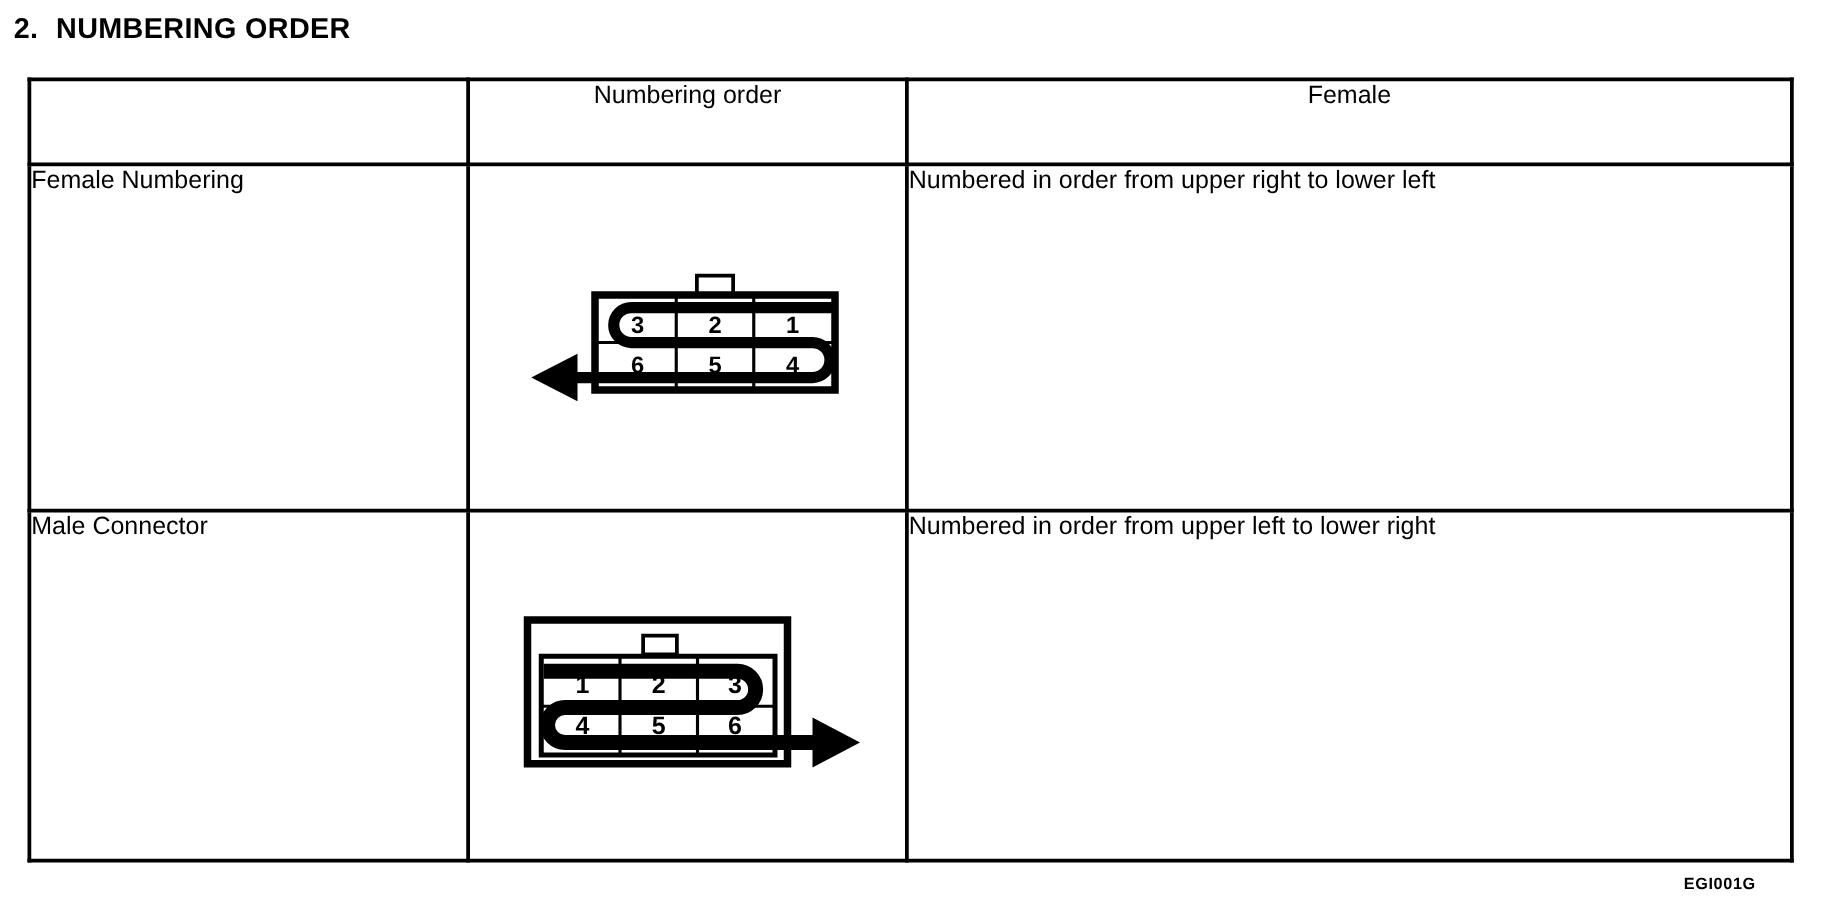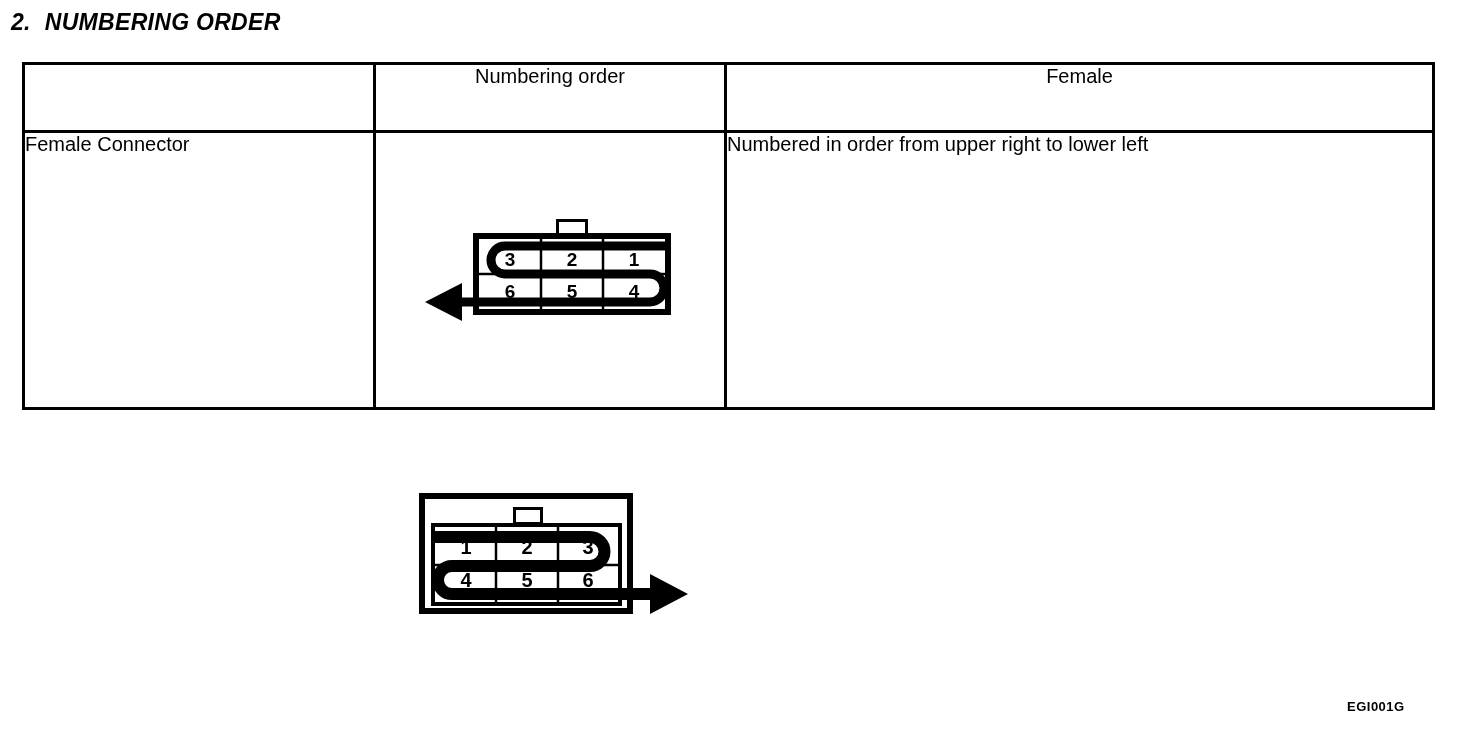--- a/index.html
+++ b/index.html
@@ -17,21 +17,20 @@
     overflow: hidden;
   }
   .doc-title {
     position: absolute;
     left: 11px;
     top: 9px;
     font-size: 23px;
     font-weight: bold;
     letter-spacing: 0.3px;
     white-space: nowrap;
-    font-style: italic;
   }
   .doc-title .num { margin-right: 14px; }
 
   table.spec-table {
     position: absolute;
     left: 22px;
     top: 62px;
     width: 1410px;
     border-collapse: collapse;
     table-layout: fixed;
@@ -93,23 +92,28 @@
       <col style="width:351px">
       <col style="width:708px">
     </colgroup>
     <tbody>
         <tr>
       <td class="hdr"></td>
       <td class="hdr">Numbering order</td>
       <td class="hdr">Female</td>
     </tr>
     <tr class="row-connector">
-      <td class="label-cell">Female Connector</td>
+      <td class="label-cell">Female Numbering</td>
       <td></td>
       <td class="remarks-cell">Numbered in order from upper right to lower left</td>
+    </tr>
+    <tr class="row-connector-2">
+      <td class="label-cell">Male Connector</td>
+      <td></td>
+      <td class="remarks-cell">Numbered in order from upper left to lower right</td>
     </tr>
   </tbody>
     </table>
 
   <svg class="diagram-svg" style="left:410px; top:200px;" width="290" height="135" viewBox="410 200 290 135">
 
     <rect x="557.5" y="220.5" width="29" height="15" fill="#fff" stroke="#000" stroke-width="3"></rect>
 
     <rect x="476" y="236" width="192" height="76" fill="#fff" stroke="#000" stroke-width="6"></rect>
 

